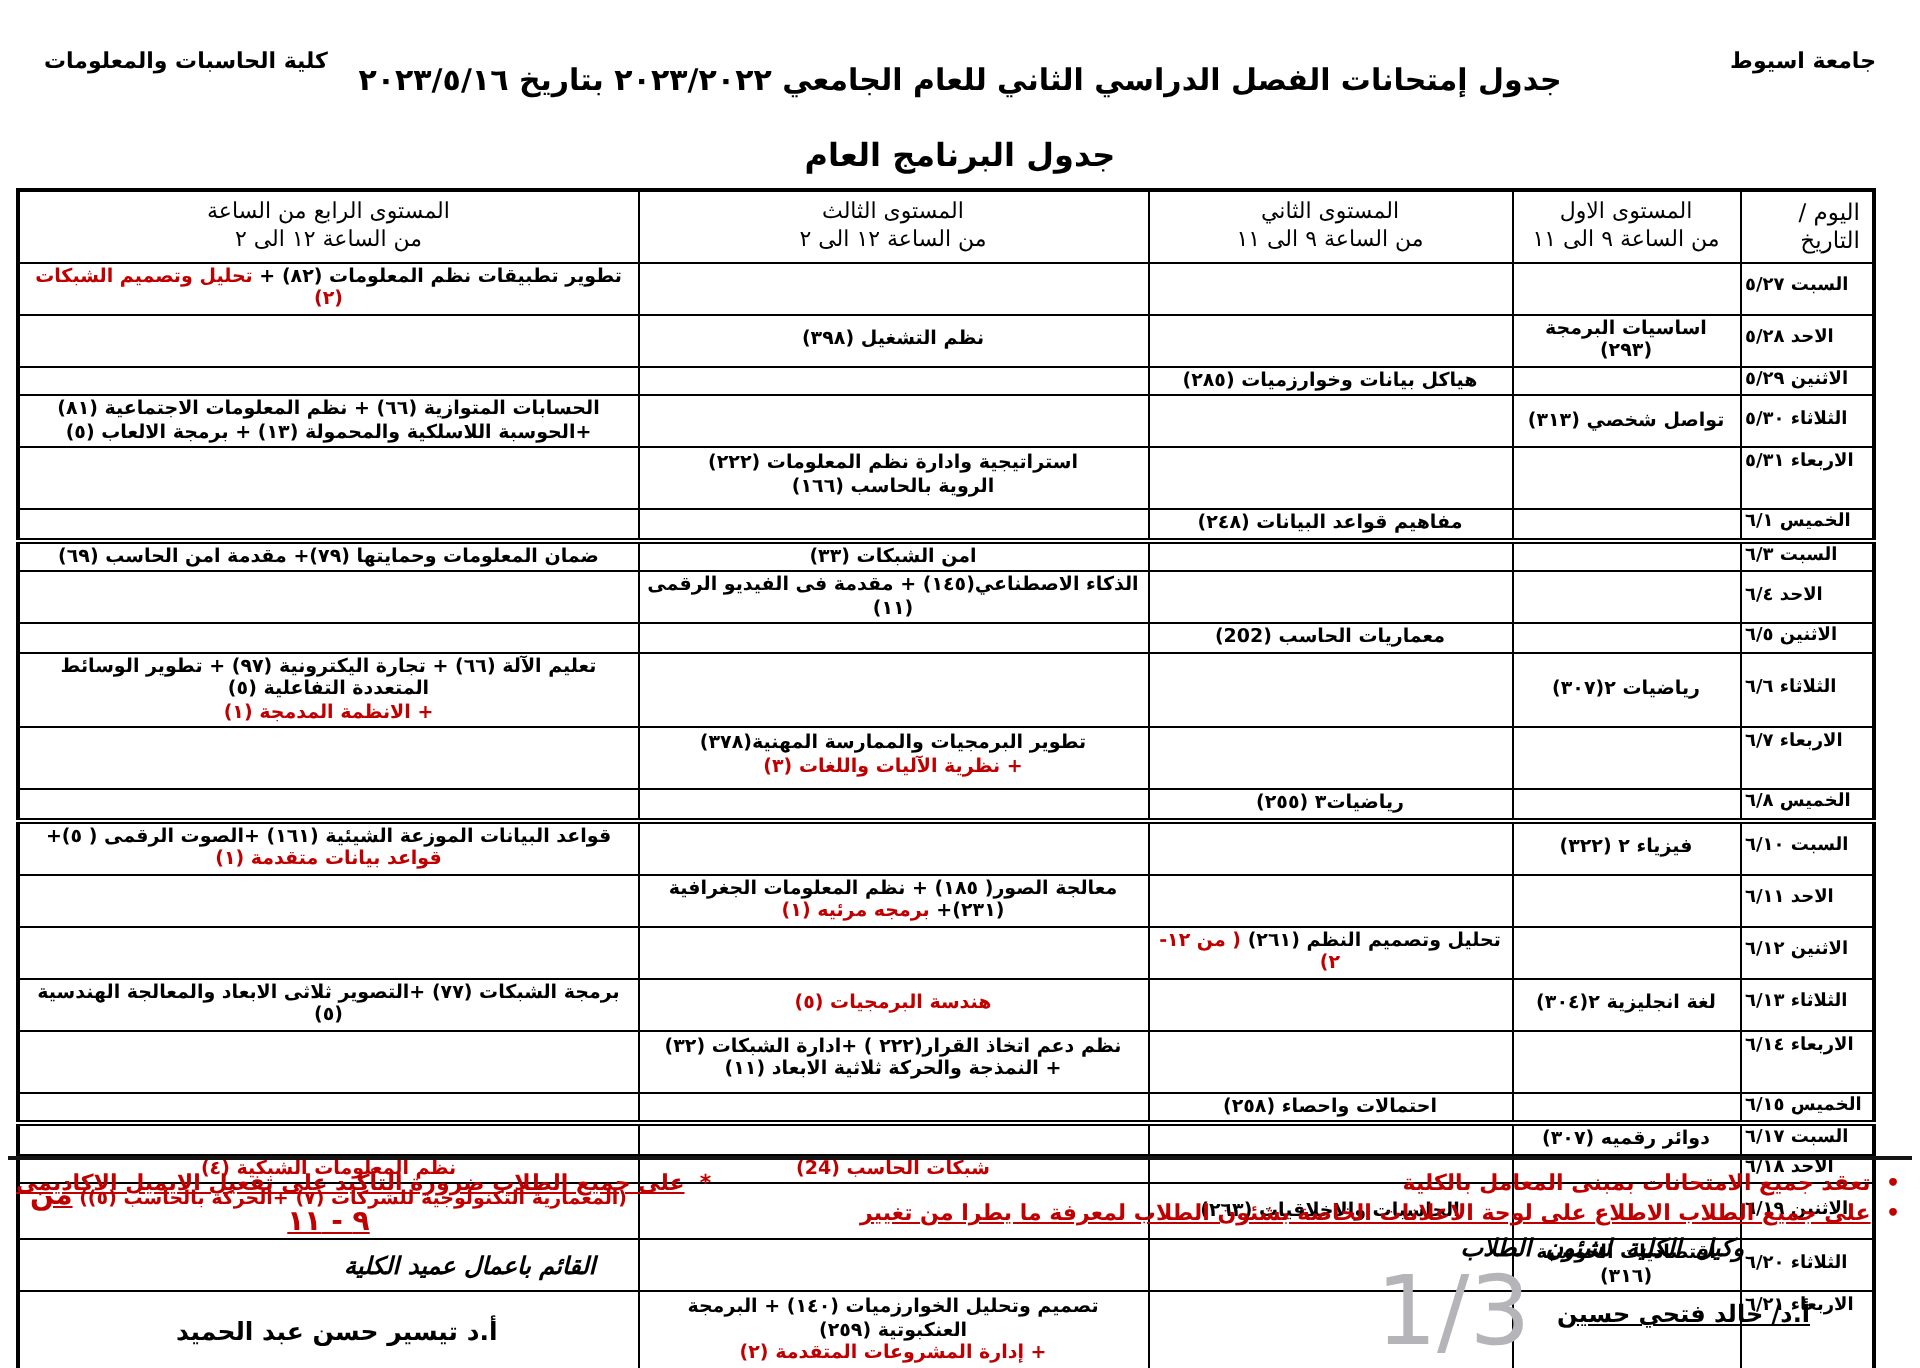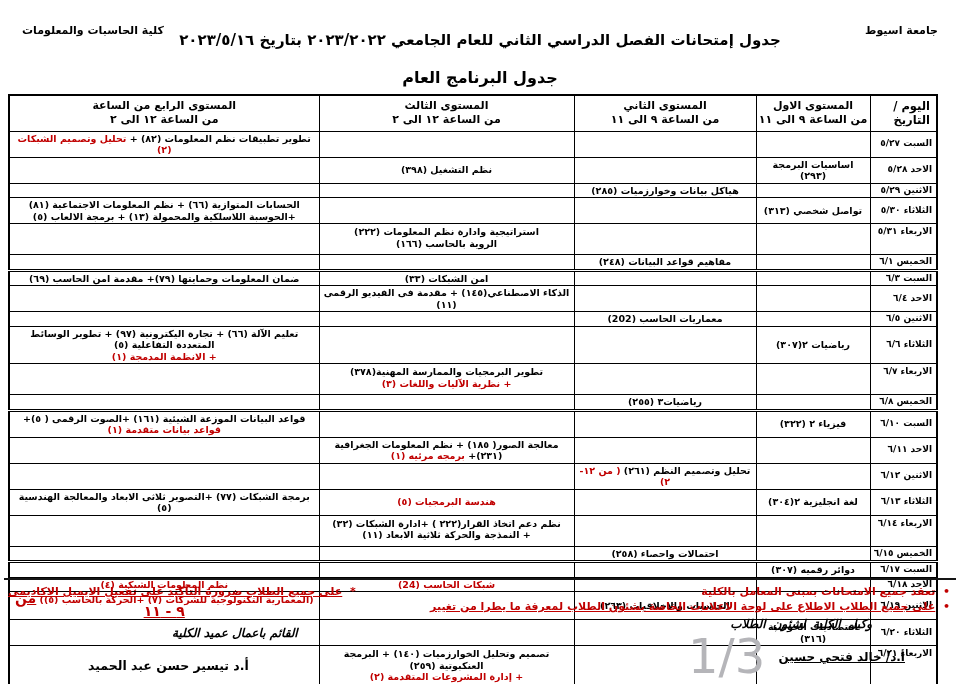--- a/index.html
+++ b/index.html
@@ -14,26 +14,26 @@
   .corner.r{ right:22px; } .corner.l{ left:22px; }
   .title{ position:absolute; top:31px; left:0; right:0; text-align:center;
           font-size:15px; font-weight:bold; }
   .subtitle{ position:absolute; top:68px; left:0; right:0; text-align:center;
           font-size:16px; font-weight:bold; }
   table.schedule{
     position:absolute; top:94px; right:22px; width:928px;
     border-collapse:collapse; table-layout:fixed; border:2px solid #000;
   }
   table.schedule th, table.schedule td{ border:1px solid #000; }
-  thead th{ height:36px; font-size:11px; font-weight:bold; line-height:14px;
+  thead th{ height:36px; font-size:11px; font-weight:normal; line-height:14px;
             vertical-align:middle; text-align:center; }
   thead th.day-h{ font-size:11.5px; text-align:right; padding-right:6px; }
   tbody td{ font-size:9.5px; font-weight:bold; line-height:11.5px;
             padding:1px 2px; text-align:center; vertical-align:middle; }
-  tbody td.day{ font-size:9px; text-align:right; padding-right:4px; }
+  tbody td.day{ font-size:9px; text-align:left; padding-right:4px; }
   tbody tr{ height:14px; }
   tbody tr.tall{ height:31px; }
   tbody tr.tall td{ vertical-align:top; padding-top:2px; }
   tbody tr.week-start td{ border-top:3px double #000; }
   .red{ color:var(--red); }
   .u{ text-decoration:underline; }
   .big{ font-size:14px; text-decoration:underline; }
   .footer-rule{ position:absolute; top:578px; left:4px; right:4px;
                 border-top:2px solid #151515; }
   .notes{ position:absolute; top:585px; right:10px; left:8px;

